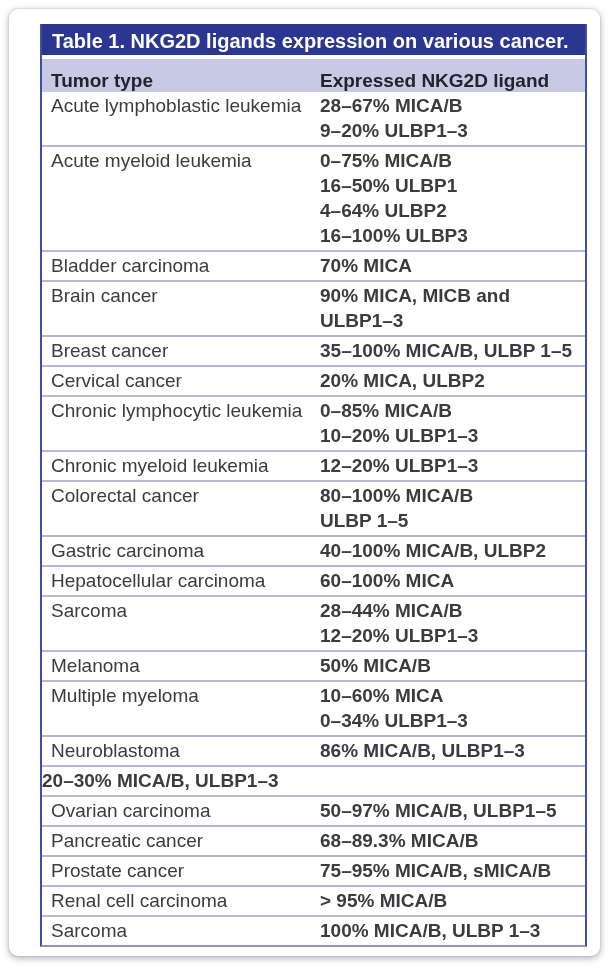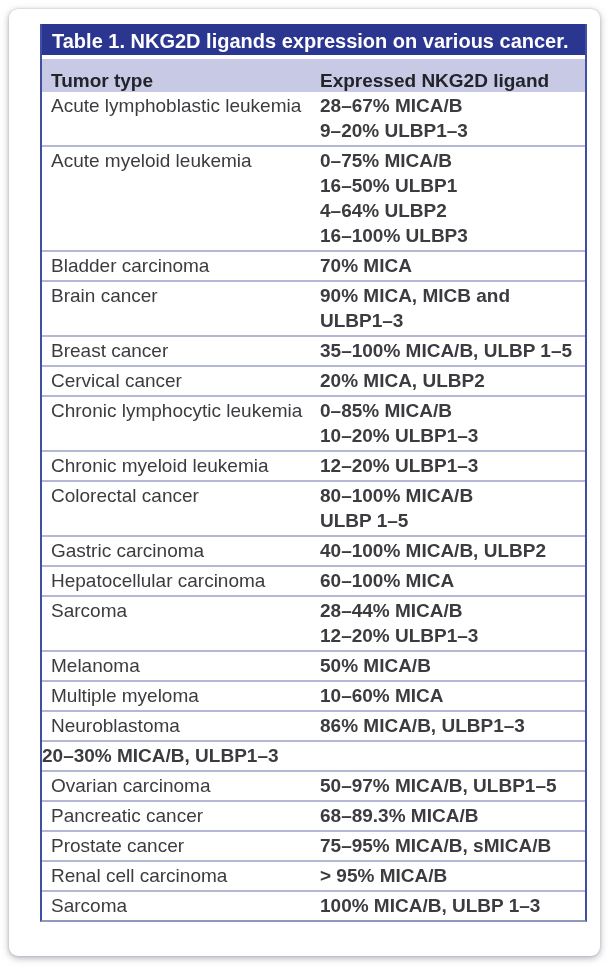--- a/index.html
+++ b/index.html
@@ -177,20 +177,21 @@
     <div class="cell tumor">Melanoma</div>
     <div class="cell ligand">
             <div>50% MICA/B</div>
           </div>
   </div>
 
   <div class="row">
     <div class="cell tumor">Multiple myeloma</div>
     <div class="cell ligand">
             <div>10–60% MICA</div>
+            <div>0–34% ULBP1–3</div>
           </div>
   </div>
 
   <div class="row">
     <div class="cell tumor">Neuroblastoma</div>
     <div class="cell ligand">
             <div>86% MICA/B, ULBP1–3</div>
           </div>
   </div>
 

